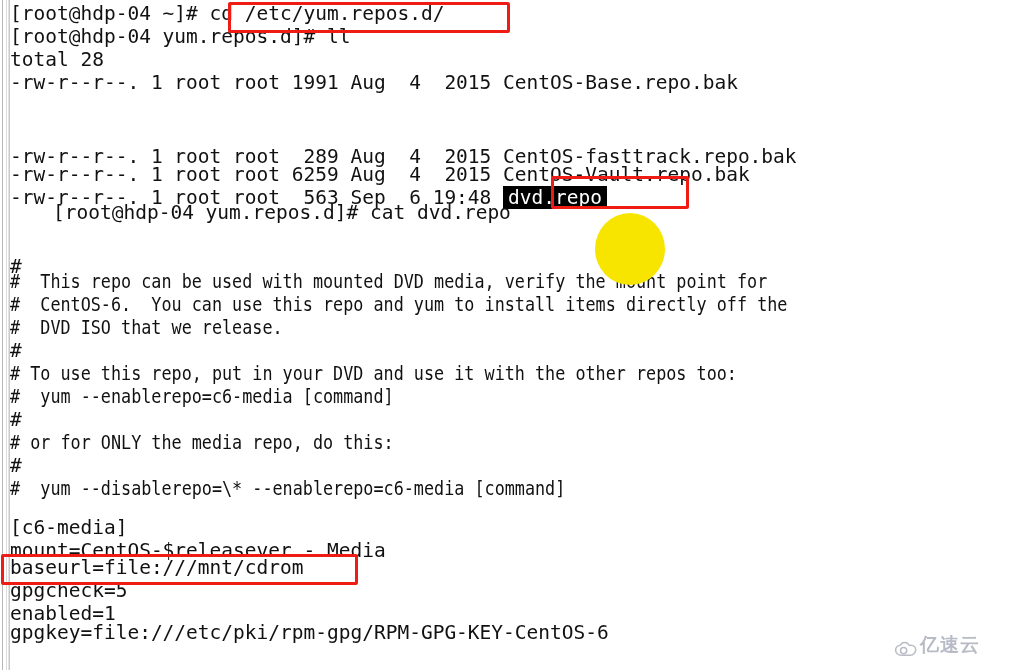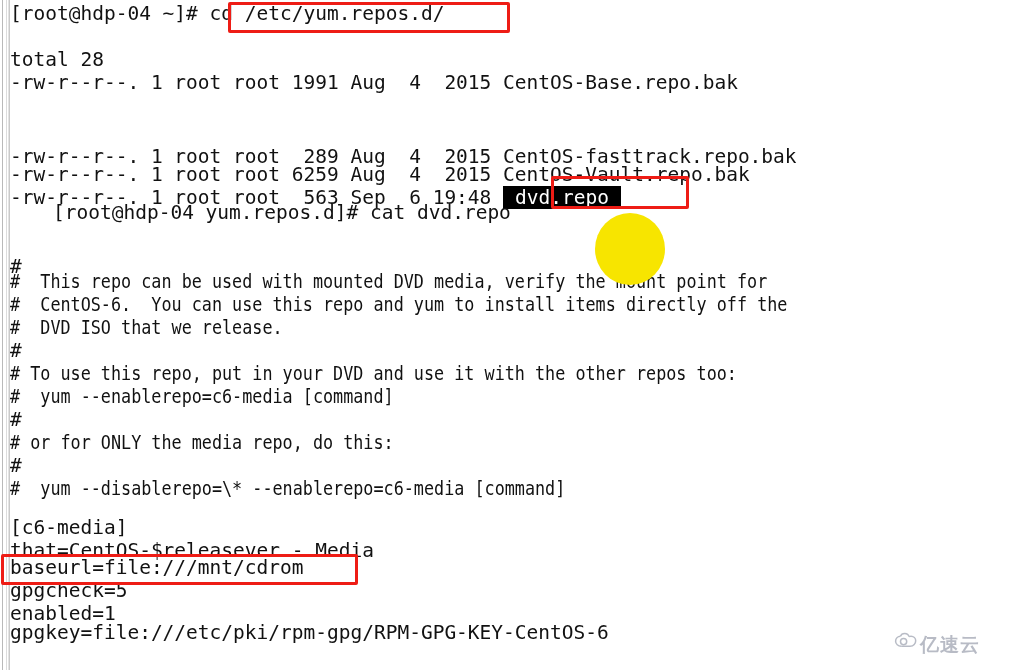--- a/index.html
+++ b/index.html
@@ -65,21 +65,21 @@
   
   .line.cond {
     font-size: 19.5px;
     transform: scaleX(0.86);
     transform-origin: left center;
   }
 
   .inv {
     background: #000000;
     color: #ffffff;
-    padding: 0 12px;
+    padding: 0 5px;
   }
 
   
   .redbox {
     position: absolute;
     border: 3px solid #ee1c15;
     border-radius: 2px;
     box-sizing: border-box;
     pointer-events: none;
   }
@@ -97,21 +97,21 @@
     background: #f7e500;
     border-radius: 50%;
   }
 
   
   .watermark {
     position: absolute;
     right: 14px;
     bottom: 12px;
     display: flex;
-    align-items: flex-start;
+    align-items: flex-end;
     opacity: .62;
   }
   .watermark .wm-text {
     font-family: "DejaVu Sans", "Liberation Sans", sans-serif;
     font-size: 19px;
     color: #8d93a3;
     letter-spacing: 1px;
     font-weight: 600;
   }
 </style>
@@ -119,20 +119,21 @@
 <body>
 
 <div id="screen">
 
   <div class="edge-strip"></div>
 
   <div class="term">
 
     <div class="line" style="top:2px;">[root@hdp-04 ~]# cd /etc/yum.repos.d/</div>
 
+    <div class="line" style="top:25px;">[root@hdp-04 yum.repos.d]# ll</div>
 
     <div class="line" style="top:48px;">total 28</div>
 
     <div class="line" style="top:71px;">-rw-r--r--. 1 root root 1991 Aug  4  2015 CentOS-Base.repo.bak</div>
     <div class="line" style="top:117px;margin-top:28px;">-rw-r--r--. 1 root root  289 Aug  4  2015 CentOS-fasttrack.repo.bak</div>
     <div class="line" style="top:163px;">-rw-r--r--. 1 root root 6259 Aug  4  2015 CentOS-Vault.repo.bak</div>
 
     <div class="line" style="top:186px;"><span>-rw-r--r--. 1 root root  563 Sep  6 19:48 </span><span class="inv">dvd.repo</span></div>
 
     <div class="line" style="top:201px;padding-left:43px;">[root@hdp-04 yum.repos.d]# cat dvd.repo</div>
@@ -144,21 +145,21 @@
     <div class="line" style="top:339px;">#</div>
     <div class="line cond" style="top:362px;"># To use this repo, put in your DVD and use it with the other repos too:</div>
     <div class="line cond" style="top:385px;">#  yum --enablerepo=c6-media [command]</div>
     <div class="line" style="top:408px;">#</div>
     <div class="line cond" style="top:431px;"># or for ONLY the media repo, do this:</div>
     <div class="line" style="top:454px;">#</div>
     <div class="line cond" style="top:477px;">#  yum --disablerepo=\* --enablerepo=c6-media [command]</div>
     <div class="line" style="top:500px;"></div>
 
     <div class="line" style="top:516px;">[c6-media]</div>
-    <div class="line" style="top:539px;">that=CentOS-$releasever - Media</div>
+    <div class="line" style="top:539px;">mount=CentOS-$releasever - Media</div>
     <div class="line" style="top:556px;">baseurl=file:///mnt/cdrom</div>
     <div class="line" style="top:579px;">gpgcheck=5</div>
     <div class="line" style="top:602px;">enabled=1</div>
     <div class="line" style="top:621px;">gpgkey=file:///etc/pki/rpm-gpg/RPM-GPG-KEY-CentOS-6</div>
 
   </div>
 
   <div class="yellow-blob" style="left:595px; top:213px; width:70px; height:72px;"></div>
 
   <div class="redbox" style="left:228px; top:2px;   width:282px; height:31px;"></div>

